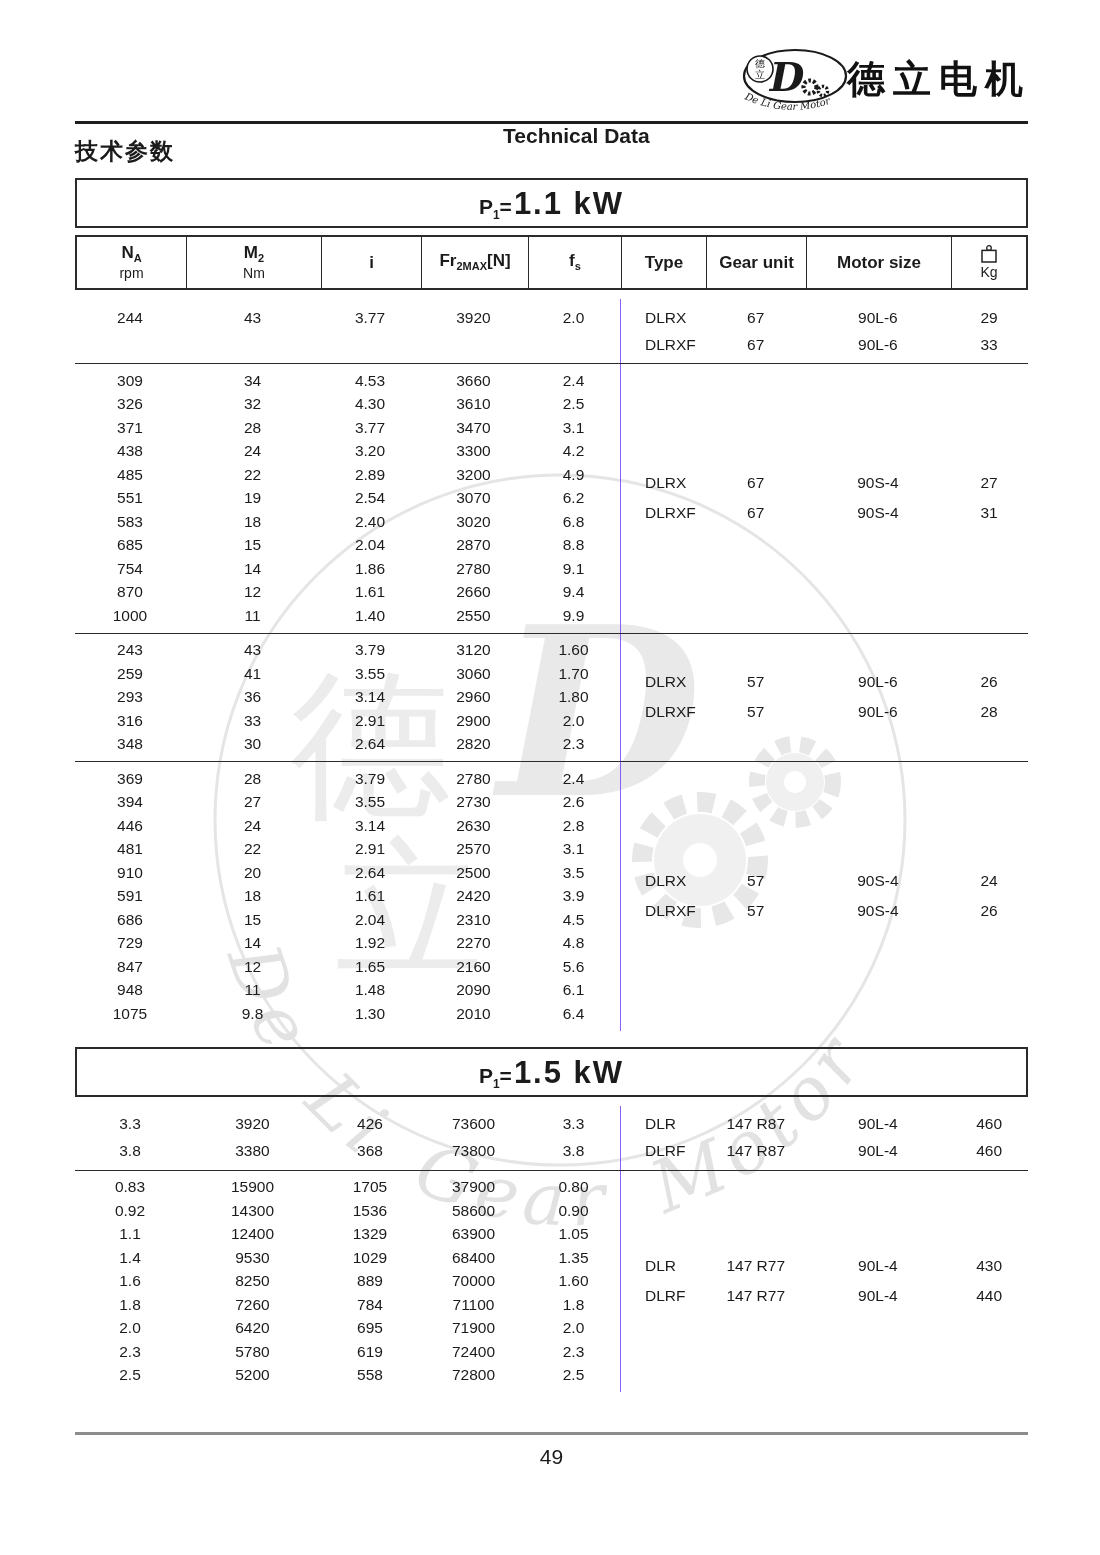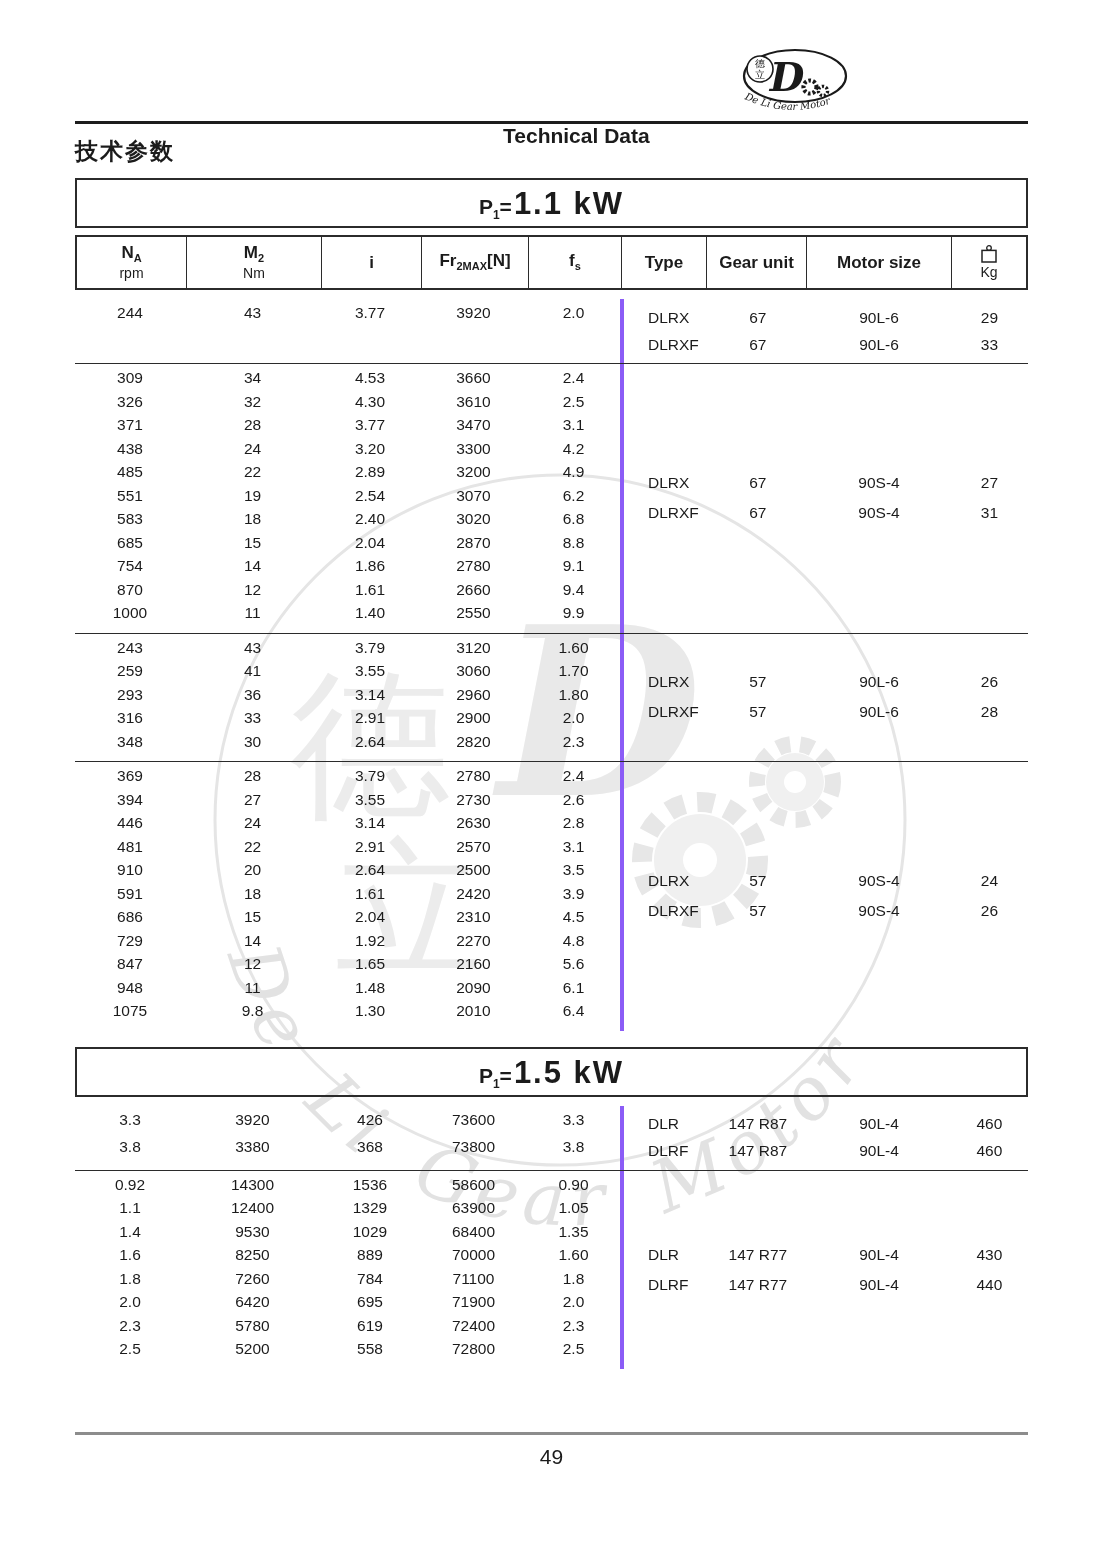--- a/index.html
+++ b/index.html
@@ -38,24 +38,24 @@
   .hmain sub { font-size:11px; font-weight:bold; }
   .hunit { font-size:14px; line-height:1.1; }
   .hc0 { width:110px; } .hc1 { width:135px; } .hc2 { width:100px; }
   .hc3 { width:107px; } .hc4 { width:93px;  } .hc5 { width:85px;  }
   .hc6 { width:100px; } .hc7 { width:145px; }
 
   .data-area { margin-top:9px; }
   .group { display:flex; }
   .gdiv { border-bottom:1px solid #2b2b2b; }
   .gleft { width:545px; padding:5px 0; }
-  .gright { width:408px; border-left:4px solid #8b5cf6; padding:5px 0;
+  .gright { width:408px; border-left:1px solid #8b5cf6; padding:5px 0;
     display:flex; flex-direction:column; }
   .gright.tcenter { justify-content:center; }
-  .nrow { display:flex; height:23.5px; font-size:15.5px; }
+  .nrow { display:flex; height:23.5px; align-items:center; font-size:15.5px; }
   .nrow.arow, .trow.arow { height:27px; }
   .ncell { text-align:center; }
   .c0 { width:110px; } .c1 { width:135px; } .c2 { width:100px; }
   .c3 { width:107px; } .c4 { width:93px; }
   .trow { display:flex; height:30px; align-items:center; font-size:15.5px; }
   .tcell { }
   .tc0 { width:85px; padding-left:24px; text-align:left; }
   .tc1 { width:100px; text-align:center; }
   .tc2 { width:145px; text-align:center; }
   .tc3 { width:78px; text-align:center; }
@@ -77,20 +77,21 @@
       <g>
         <circle cx="83" cy="41" r="6.5" fill="none" stroke="#1a1a1a" stroke-width="4.2" stroke-dasharray="2.6 2.1"></circle>
         <circle cx="96" cy="45" r="4.6" fill="none" stroke="#1a1a1a" stroke-width="3.4" stroke-dasharray="2.2 1.8"></circle>
       </g>
       <circle cx="33" cy="23" r="13" fill="#ffffff" stroke="#1a1a1a" stroke-width="1.6"></circle>
       <text x="33" y="21" font-size="10" text-anchor="middle" fill="#1a1a1a">德</text>
       <text x="33" y="32" font-size="10" text-anchor="middle" fill="#1a1a1a">立</text>
       <path id="logoarc" d="M 13 51 Q 68 78 123 49" fill="none" stroke="none"></path>
       <text font-size="10" font-style="italic" font-family="DejaVu Serif, serif" fill="#1a1a1a"><textPath href="#logoarc" startOffset="4%">De Li Gear Motor</textPath></text>
     </svg>
+    <div class="brand-text">德立电机</div>
   </div>
   <div class="top-rule"></div>
   <div class="heading-cn">技术参数</div>
   <div class="heading-en">Technical Data</div>
 
   <svg class="watermark" width="830" height="780" viewBox="0 0 830 780">
     <circle cx="420" cy="350" r="345" fill="none" stroke="#e5e5e5" stroke-width="3"></circle>
     <text x="150" y="330" font-size="160" fill="#ececec" font-family="DejaVu Serif, serif">德</text>
     <text x="195" y="490" font-size="148" fill="#ececec" font-family="DejaVu Serif, serif">立</text>
     <text x="358" y="325" font-size="235" font-style="italic" font-weight="bold" fill="#e9e9e9" font-family="DejaVu Serif, serif">D</text>
@@ -453,20 +454,27 @@
                   <div class="tcell tc0">DLRF</div>
                   <div class="tcell tc1">147 R87</div>
                   <div class="tcell tc2">90L-4</div>
                   <div class="tcell tc3">460</div>
                 </div>
               </div>
             </div>
             <div class="group">
               <div class="gleft">
                 <div class="nrow">
+                  <div class="ncell c0">0.83</div>
+                  <div class="ncell c1">15900</div>
+                  <div class="ncell c2">1705</div>
+                  <div class="ncell c3">37900</div>
+                  <div class="ncell c4">0.80</div>
+                </div>
+                <div class="nrow">
                   <div class="ncell c0">0.92</div>
                   <div class="ncell c1">14300</div>
                   <div class="ncell c2">1536</div>
                   <div class="ncell c3">58600</div>
                   <div class="ncell c4">0.90</div>
                 </div>
                 <div class="nrow">
                   <div class="ncell c0">1.1</div>
                   <div class="ncell c1">12400</div>
                   <div class="ncell c2">1329</div>

